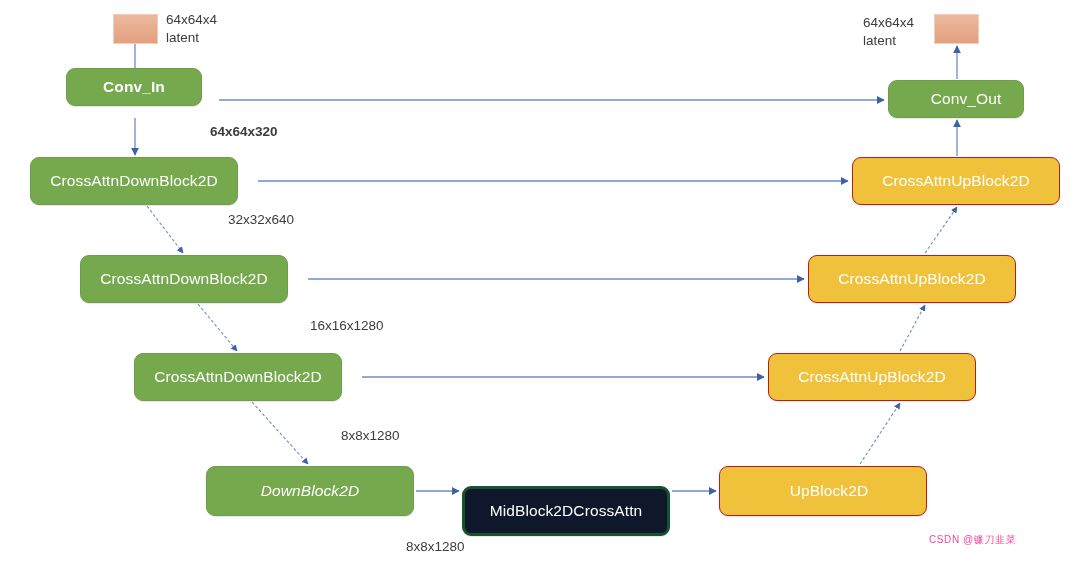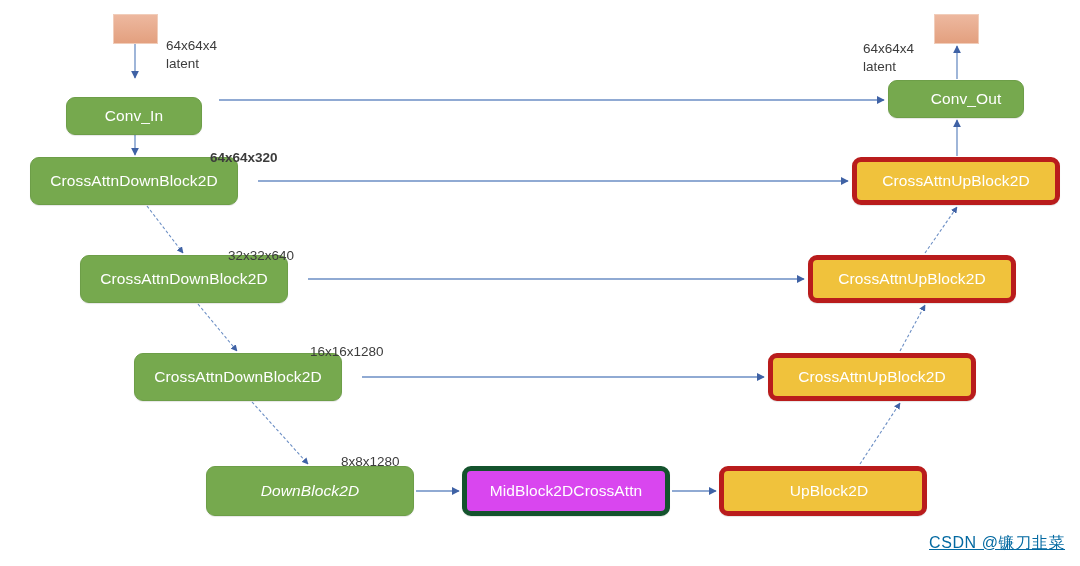--- a/index.html
+++ b/index.html
@@ -40,53 +40,52 @@
     line-height: 1.1;
     white-space: nowrap;
     z-index: 3;
   }
   .node.green {
     background: #76a94e;
     border: 1px solid #6d9e48;
     box-shadow: 0 1px 1px rgba(0,0,0,0.10);
   }
   .node.orange {
-    background: #d946ef;
-    border: 5px solid #14532d;
+    background: #0f172a;
+    border: 3px solid #14532d;
     box-shadow: 0 1px 1px rgba(0,0,0,0.10);
+    margin-top: 20px;
   }
   .node.yellow {
     background: #f0c23c;
-    border: 5px solid #b91c1c;
+    border: 1px solid #b91c1c;
     box-shadow: 0 1px 1px rgba(0,0,0,0.10);
   }
   .latent {
     position: absolute;
     box-sizing: border-box;
     background: linear-gradient(180deg, #edb89f 0%, #e3a07f 100%);
     border: 1px solid #f1cdba;
     z-index: 3;
   }
   .dim-label {
     position: absolute;
     color: #3c3c3c;
     font-size: 13.5px;
     line-height: 1.35;
     white-space: pre-line;
     z-index: 4;
-    margin-top: 26px;
   }
   .watermark {
     position: absolute;
-    color: #0369a1;
-    font-size: 16px;
+    color: #ec4899;
+    font-size: 10px;
     letter-spacing: 0.6px;
     white-space: nowrap;
     z-index: 5;
-    text-decoration: underline;
   }
 </style>
 </head>
 <body>
 
 <div id="canvas">
 
   <svg id="edges" viewBox="0 0 1080 566" width="1080" height="566" xmlns="http://www.w3.org/2000/svg">
     <defs>
       <marker id="arrow" viewBox="0 0 10 10" refX="9" refY="5" markerWidth="6" markerHeight="6" orient="auto-start-reverse">
@@ -108,21 +107,21 @@
         <line x1="957" y1="79" x2="957" y2="46" stroke="#6b8ec4" stroke-width="1.3" marker-end="url(#arrow)"></line>
         <line x1="219" y1="100" x2="884" y2="100" stroke="#6b8ec4" stroke-width="1.3" marker-end="url(#arrow)"></line>
         <line x1="258" y1="181" x2="848" y2="181" stroke="#6b8ec4" stroke-width="1.3" marker-end="url(#arrow)"></line>
         <line x1="308" y1="279" x2="804" y2="279" stroke="#6b8ec4" stroke-width="1.3" marker-end="url(#arrow)"></line>
         <line x1="362" y1="377" x2="764" y2="377" stroke="#6b8ec4" stroke-width="1.3" marker-end="url(#arrow)"></line>
       </g>
   </svg>
 
   <div id="node-layer">
       <div class="latent" style="left: 113px; top: 14px; width: 45px; height: 30px;"></div>
-      <div class="node green" style="left: 66px; top: 97px; width: 136px; height: 38px;">
+      <div class="node green" style="left: 66px; top: 68px; width: 136px; height: 38px; font-weight: bold;">
         <span>Conv_In</span>
       </div>
       <div class="node green" style="left: 30px; top: 157px; width: 208px; height: 48px;">
         <span>CrossAttnDownBlock2D</span>
       </div>
       <div class="node green" style="left: 80px; top: 255px; width: 208px; height: 48px;">
         <span>CrossAttnDownBlock2D</span>
       </div>
       <div class="node green" style="left: 134px; top: 353px; width: 208px; height: 48px;">
         <span>CrossAttnDownBlock2D</span>
@@ -149,21 +148,21 @@
         <span>Conv_Out</span>
       </div>
       <div class="latent" style="left: 934px; top: 14px; width: 45px; height: 30px;"></div>
     </div>
   <div id="label-layer">
       <div class="dim-label" style="top: 11px; left: 166px;">64x64x4
 latent</div>
       <div class="dim-label" style="top: 14px; left: 863px; text-align: left;">64x64x4
 latent</div>
       <div class="dim-label" style="top: 123px; left: 210px; font-weight: bold;">64x64x320</div>
-      <div class="dim-label" style="top: 221px; left: 228px;">32x32x640</div>
+      <div class="dim-label" style="top: 211px; left: 228px;">32x32x640</div>
       <div class="dim-label" style="top: 317px; left: 310px;">16x16x1280</div>
       <div class="dim-label" style="top: 427px; left: 341px;">8x8x1280</div>
       <div class="dim-label" style="top: 538px; left: 406px;">8x8x1280</div>
     </div>
 
   <div class="watermark" style="left: 929px; top: 533px;">CSDN @镰刀韭菜</div>
 
 </div>
 
 </body></html>

